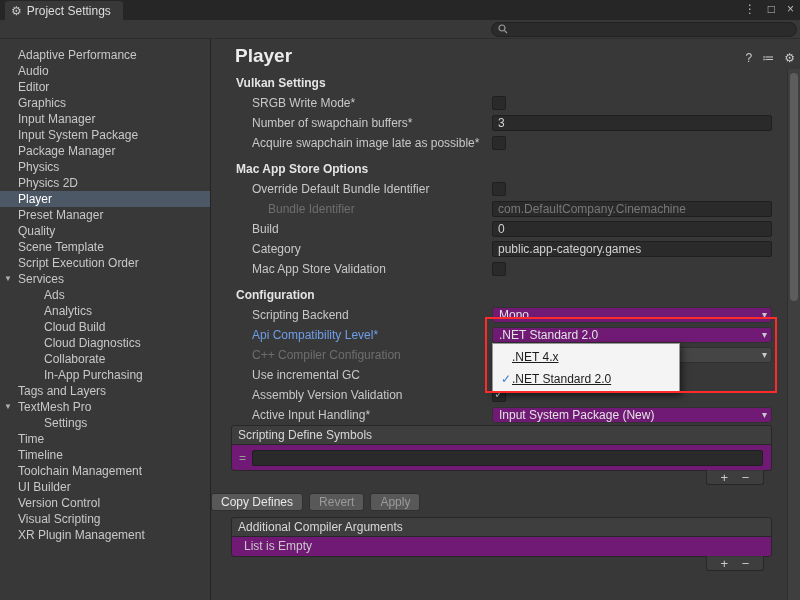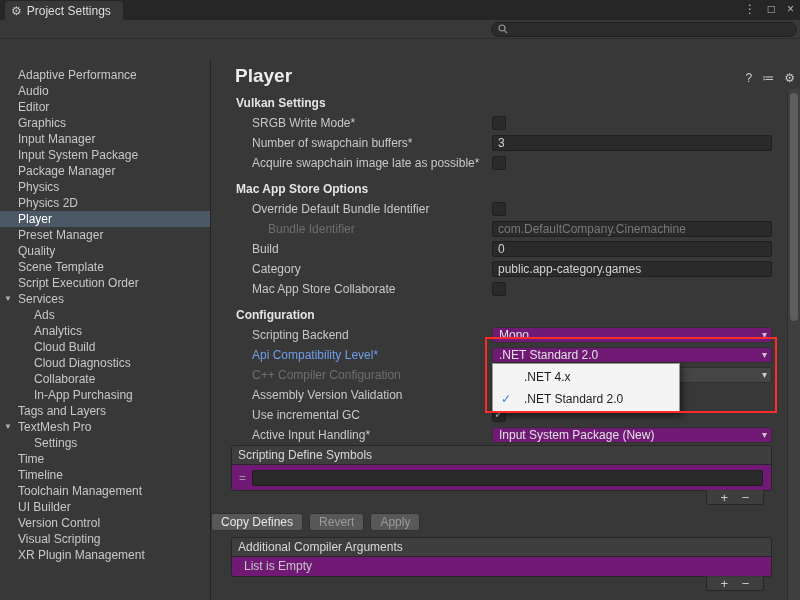--- a/index.html
+++ b/index.html
@@ -12,26 +12,26 @@
   .tab { height:19px; margin-left:5px; padding:0 12px 0 6px; background:#383838; display:flex; align-items:center; gap:5px; border-radius:3px 3px 0 0; color:#dedede; cursor:default; }
   .tab .gear { font-size:12px; color:#c8c8c8; }
   .win-controls { position:absolute; right:6px; top:2px; display:flex; gap:12px; color:#bdbdbd; font-size:12px; }
   .win-controls span { cursor:default; }
 
   
   .toolbar { height:19px; background:#383838; border-bottom:1px solid #2d2d2d; display:flex; align-items:center; justify-content:flex-end; padding-right:3px; flex:none; }
   .searchbox { width:306px; height:15px; background:#2b2b2b; border:1px solid #212121; border-radius:8px; display:flex; align-items:center; padding:0 6px; gap:4px; }
   .searchbox input { flex:1; background:transparent; border:none; outline:none; color:#d2d2d2; font-size:11px; min-width:0; }
 
-  .body { flex:1; display:flex; min-height:0;margin-top:20px; }
+  .body { flex:1; display:flex; min-height:0; }
 
   
   .sidebar { width:211px; flex:none; border-right:1px solid #242424; padding-top:8px; overflow:hidden; background:#383838; }
   .sb-item { height:16px; line-height:16px; padding-left:18px; color:#c8c8c8; white-space:nowrap; position:relative; cursor:default; font-size:12px; }
-  .sb-item.indent { padding-left:34px; }
+  .sb-item.indent { padding-left:44px; }
   .sb-item.selected { background:#4c5866; color:#ffffff; }
   .sb-item .foldout { position:absolute; left:4px; top:0; font-size:8px; color:#b0b0b0; }
 
   
   .main { flex:1; position:relative; overflow:hidden; background:#383838; }
   .main-header { padding:6px 0 6px 24px; height:34px; }
   .main-title { font-size:19px; font-weight:bold; color:#ececec; line-height:22px; }
   .header-icons { position:absolute; top:12px; right:5px; display:flex; gap:10px; color:#c8c8c8; font-size:12px; }
   .header-icons span { cursor:default; }
 
@@ -61,21 +61,21 @@
   .list-footer { height:18px; position:relative; margin-right:28px; }
   .footer-tab { position:absolute; right:8px; top:-1px; width:58px; height:15px; background:#3e3e3e; border:1px solid #272727; border-top:1px solid #383838; border-radius:0 0 3px 3px; display:flex; align-items:center; justify-content:space-evenly; }
   .footer-tab .pm { color:#cccccc; font-size:13px; line-height:13px; cursor:default; }
 
   .btn-row { display:flex; justify-content:flex-start; gap:6px; margin:4px 28px 6px 0; height:18px; }
   .btn { height:18px; background:#585858; border:1px solid #303030; border-radius:3px; padding:0 9px; color:#e8e8e8; font-size:12px; font-family:"Liberation Sans",sans-serif; cursor:default; }
   .btn.dim { color:#9a9a9a; }
 
   
   .popup { position:absolute; left:281px; top:304px; width:188px; background:#f4f4f4; border:1px solid #979797; box-shadow:2px 3px 7px rgba(0,0,0,0.55); z-index:10; padding:2px 0; }
-  .popup-item { height:22px; line-height:22px; padding-left:31px; color:#1c1c1c; position:relative; font-size:12px; cursor:default; }
+  .popup-item { height:22px; line-height:22px; padding-left:19px; color:#1c1c1c; position:relative; font-size:12px; cursor:default;text-decoration:underline; }
   .popup-item .check { position:absolute; left:8px; color:#3d7edb; font-size:12px; }
 
   
   .red-box { position:absolute; left:274px; top:278px; width:292px; height:76px; border:2px solid #ff2b2b; z-index:20; pointer-events:none; }
 
   
   .scrollbar { position:absolute; right:0; top:30px; bottom:0; width:13px; background:#3f3f3f; border-left:1px solid #2e2e2e; z-index:5; }
   .scrollbar .thumb { position:absolute; left:2px; right:2px; top:4px; height:228px; background:#5d5d5d; border-radius:5px; }
 </style>
 </head>
@@ -193,21 +193,21 @@
               <input type="text" class="tfield" value="0" style="">
             </div>
           </div>
           <div class="row">
             <div class="lbl">Category</div>
             <div class="ctrl">
               <input type="text" class="tfield" value="public.app-category.games" style="">
             </div>
           </div>
           <div class="row">
-            <div class="lbl">Mac App Store Collaborate</div>
+            <div class="lbl">Mac App Store Validation</div>
             <div class="ctrl">
               <span class="checkbox"></span>
             </div>
           </div>
           <div class="sp"></div>
           <div class="sect-header">Configuration</div>
           <div class="row">
             <div class="lbl">Scripting Backend</div>
             <div class="ctrl">
               <div class="dropdown">Mono</div>
@@ -219,27 +219,27 @@
               <div class="dropdown">.NET Standard 2.0</div>
             </div>
           </div>
           <div class="row">
             <div class="lbl dim">C++ Compiler Configuration</div>
             <div class="ctrl">
               <div class="dropdown dim"></div>
             </div>
           </div>
           <div class="row">
+            <div class="lbl">Use incremental GC</div>
+            <div class="ctrl">
+              <span class="checkbox checked"></span>
+            </div>
+          </div>
+          <div class="row">
             <div class="lbl">Assembly Version Validation</div>
-            <div class="ctrl">
-              <span class="checkbox checked"></span>
-            </div>
-          </div>
-          <div class="row">
-            <div class="lbl">Use incremental GC</div>
             <div class="ctrl">
               <span class="checkbox checked"></span>
             </div>
           </div>
           <div class="row">
             <div class="lbl">Active Input Handling*</div>
             <div class="ctrl">
               <div class="dropdown">Input System Package (New)</div>
             </div>
           </div>

